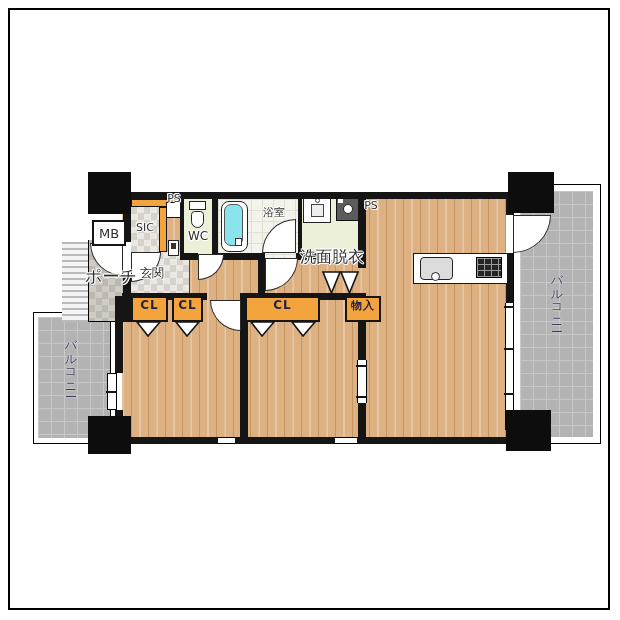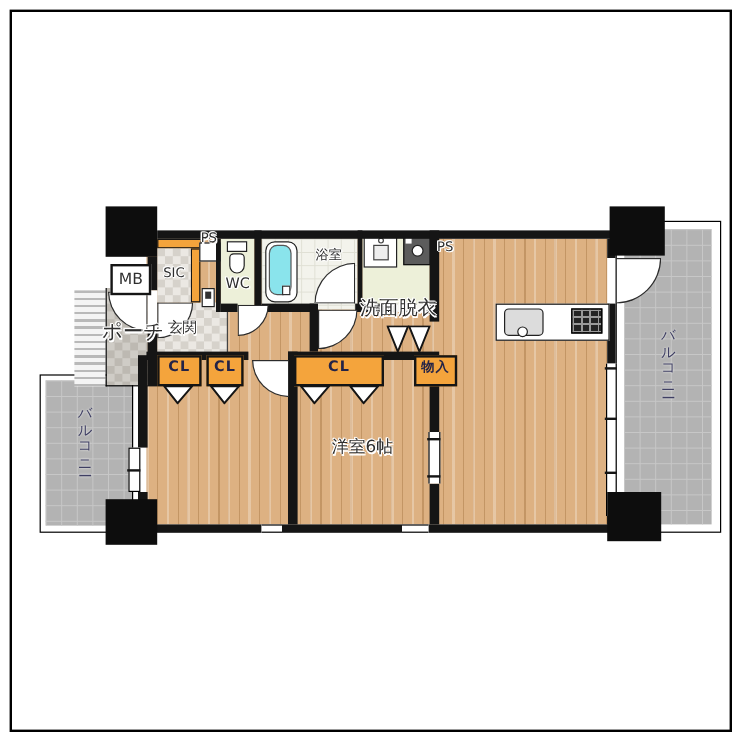--- a/index.html
+++ b/index.html
@@ -191,15 +191,14 @@
     </div>
 
   <div class="abs lbl lbl-c" style="left:159px;top:192px;width:30px;font-size:11px;">PS</div>
   <div class="abs lbl lbl-c" style="left:129px;top:221px;width:32px;font-size:11px;">SIC</div>
   <div class="abs lbl lbl-c" style="left:184px;top:229px;width:28px;font-size:12px;">WC</div>
   <div class="abs lbl lbl-c" style="left:252px;top:205px;width:44px;font-size:11px;">浴室</div>
   <div class="abs lbl lbl-c" style="left:300px;top:227px;width:60px;font-size:16px;margin-top:20px;">洗面脱衣</div>
   <div class="abs lbl lbl-c" style="left:356px;top:199px;width:30px;font-size:11px;">PS</div>
   <div class="abs lbl" style="left:85px;top:265px;font-size:17px;">ポーチ</div>
   <div class="abs lbl" style="left:140px;top:265px;font-size:12px;">玄関</div>
-  <div class="abs lbl lbl-c" style="left:247px;top:364px;width:110px;font-size:14px;">洋室6帖</div>
 
 </div>
 
 </body></html>

